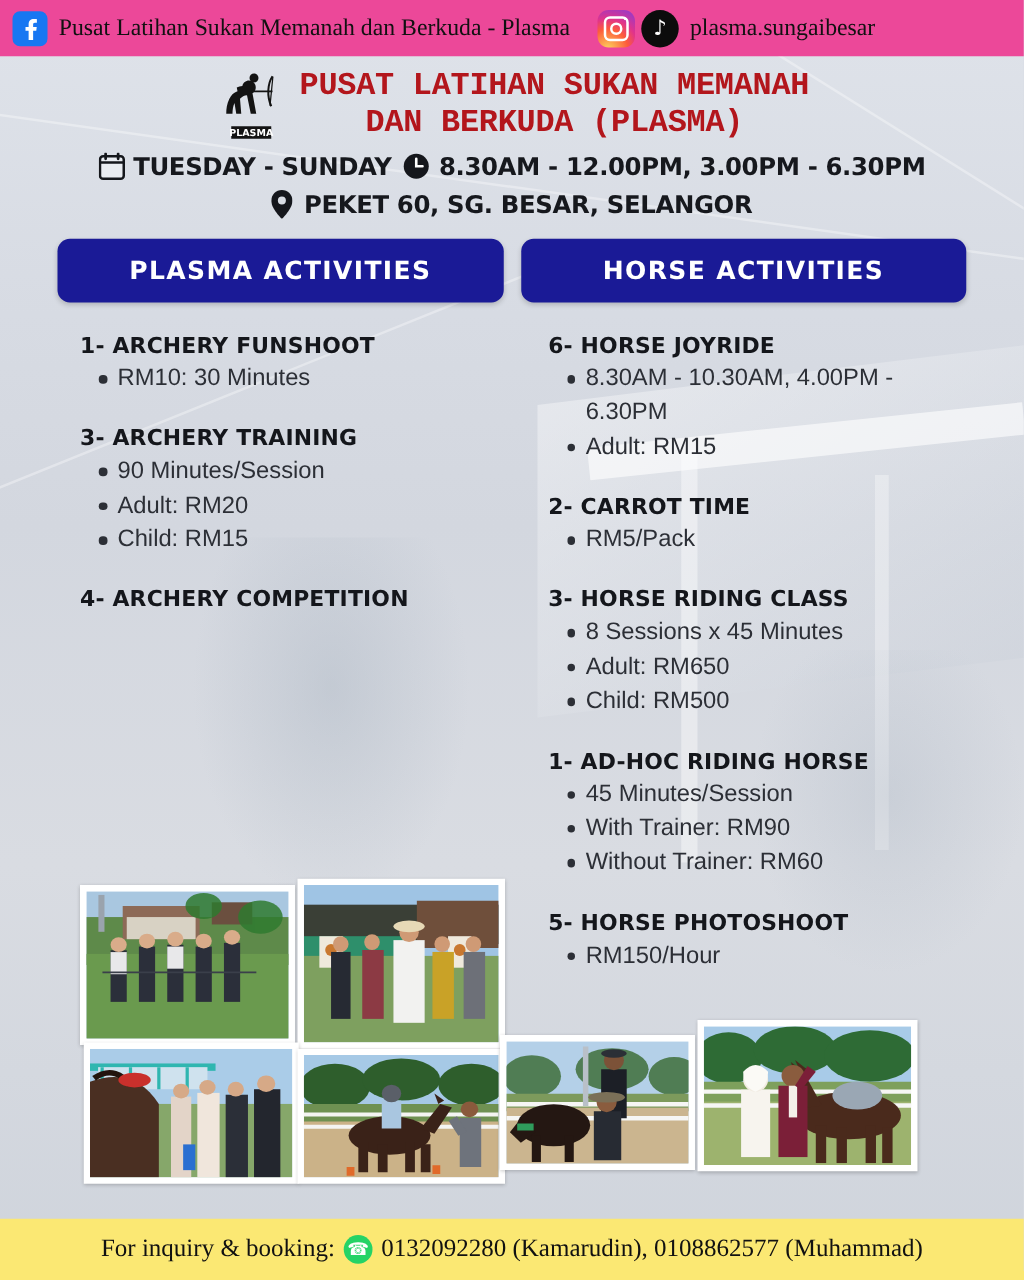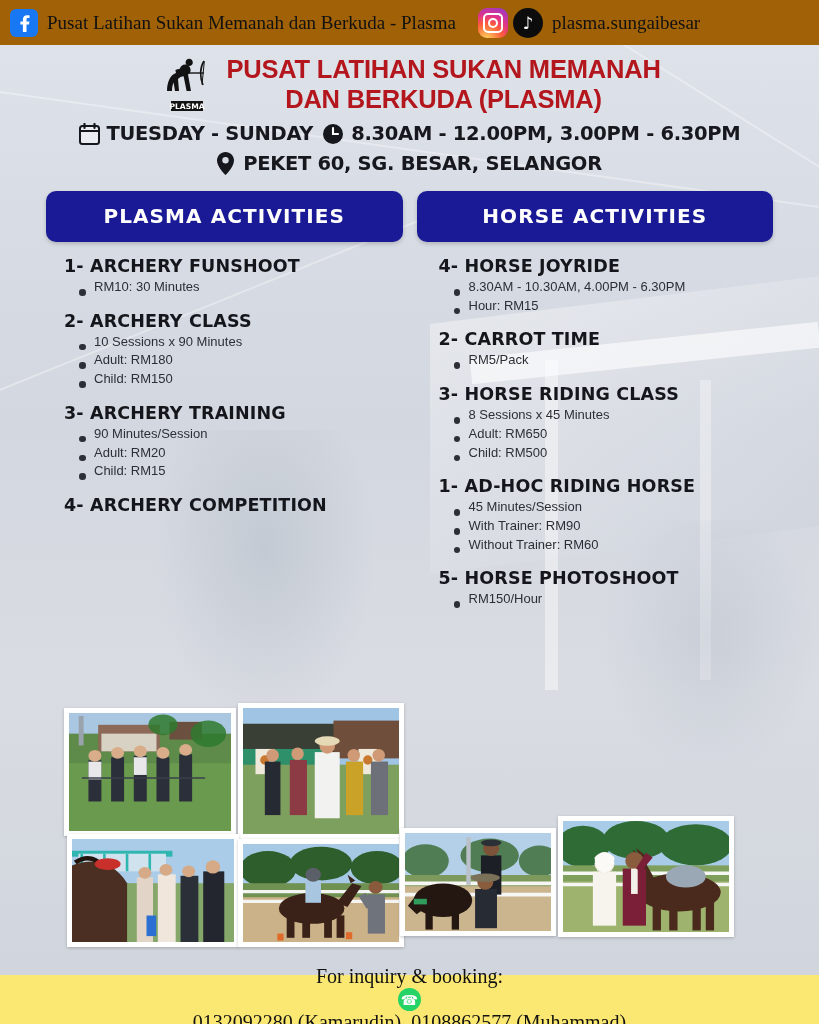--- a/index.html
+++ b/index.html
@@ -27,21 +27,21 @@
   .bg-wash .tree{position:absolute;left:150px;top:430px;width:230px;height:300px;
     background:radial-gradient(ellipse at 50% 40%,rgba(160,172,186,.34),rgba(216,220,228,0) 68%);}
   .bg-wash .tree2{position:absolute;left:600px;top:520px;width:220px;height:260px;
     background:radial-gradient(ellipse at 50% 45%,rgba(165,176,190,.28),rgba(216,220,228,0) 70%);}
   .bg-wash .diag{position:absolute;background:rgba(255,255,255,.35);}
   .bg-wash .d1{left:-60px;top:150px;width:960px;height:2px;transform:rotate(8deg);}
   .bg-wash .d2{left:300px;top:60px;width:700px;height:2px;transform:rotate(32deg);}
   .bg-wash .d3{left:-40px;top:300px;width:520px;height:2px;transform:rotate(-22deg);}
 
   
-  .social-bar{position:relative;z-index:3;height:45px;background:#a16207;
+  .social-bar{position:relative;z-index:3;height:45px;background:#ec4899;
     display:flex;align-items:center;padding:0 10px;box-sizing:border-box;}
   .social-bar .label{font-family:"Liberation Serif", serif;font-size:19px;color:#111;
     white-space:nowrap;}
   .fb-icon{width:28px;height:28px;border-radius:6px;background:#1877f2;
     display:inline-flex;align-items:center;justify-content:center;margin-right:9px;flex:0 0 auto;}
   .fb-icon svg{width:16px;height:18px;}
   .ig-icon{width:30px;height:30px;border-radius:9px;flex:0 0 auto;
     background:radial-gradient(circle at 28% 104%,#fdd35c 0%,#fd5c3b 42%,#e0338c 64%,#9a39c7 92%);
     display:inline-flex;align-items:center;justify-content:center;margin-left:22px;}
   .ig-icon .ring{width:16px;height:16px;border:2.4px solid #fff;border-radius:5px;position:relative;}
@@ -51,63 +51,63 @@
     background:#fff;border-radius:50%;}
   .tt-icon{width:30px;height:30px;border-radius:50%;background:#0c0c0c;flex:0 0 auto;
     display:inline-flex;align-items:center;justify-content:center;margin-left:5px;margin-right:9px;
     color:#fff;font-size:17px;font-weight:bold;font-family:"DejaVu Sans",sans-serif;}
 
   
   .header{position:relative;z-index:3;padding-top:8px;}
   .title-row{display:flex;align-items:center;justify-content:center;gap:10px;}
   .logo{width:58px;height:62px;flex:0 0 auto;position:relative;}
   .logo svg{width:58px;height:62px;}
-  .main-title{font-family:Liberation Sans, sans-serif;font-weight:bold;color:#b3161c;
+  .main-title{font-family:Liberation Mono, monospace;font-weight:bold;color:#b3161c;
     font-size:25.5px;line-height:1.18;text-align:center;letter-spacing:-0.2px;}
   .info-line{display:flex;align-items:center;justify-content:center;gap:9px;
     font-family:"DejaVu Sans", sans-serif;font-weight:600;color:#16181d;font-size:19.5px;
     letter-spacing:-0.3px;margin-top:7px;}
-  .info-line .seg{display:flex;align-items:flex-end;gap:7px;}
+  .info-line .seg{display:flex;align-items:flex-start;gap:7px;}
   .ico{flex:0 0 auto;display:inline-flex;align-items:center;}
   .ico svg{display:block;}
 
   
   .columns{position:relative;z-index:3;display:flex;margin-top:16px;padding:0 46px;
     box-sizing:border-box;gap:14px;}
   .col{flex:1 1 0;min-width:0;}
   .col-head{background:#1a1a96;border-radius:10px;color:#fff;text-align:center;
     font-family:"DejaVu Sans", sans-serif;font-weight:bold;font-size:20px;letter-spacing:1.1px;
     padding:13px 4px 14px;box-shadow:0 2px 4px rgba(0,0,0,.18);}
-  .act{margin-top:14px;}
+  .act{margin-top:25px;}
   .act h3{margin:0;font-family:"DejaVu Sans", sans-serif;font-weight:bold;color:#14161b;
     font-size:17.5px;letter-spacing:0.15px;padding-left:18px;}
   .act ul{margin:2px 0 0;padding-left:48px;list-style:none;}
   .act li{position:relative;font-family:"Liberation Sans", sans-serif;color:#2c2f36;
-    font-size:13px;line-height:1.44;}
+    font-size:19px;line-height:1.44;}
   .act li::before{content:"";position:absolute;left:-15px;top:11px;width:6.5px;height:6.5px;
     border-radius:50%;background:#2c2f36;}
   .col-right .act h3{padding-left:22px;}
   .col-right .act ul{padding-left:52px;}
 
   
   .collage{position:absolute;z-index:4;left:64px;top:703px;width:690px;height:245px;}
   .ph{position:absolute;background:#fff;padding:5px;box-sizing:border-box;
     box-shadow:0 1px 3px rgba(0,0,0,.22);}
   .ph .inner{width:100%;height:100%;overflow:hidden;position:relative;}
   .ph svg{display:block;width:100%;height:100%;}
   .p1{left:0;top:5px;width:172px;height:128px;}
   .p2{left:174px;top:0;width:166px;height:136px;}
   .p3{left:3px;top:131px;width:172px;height:113px;}
   .p4{left:174px;top:136px;width:166px;height:108px;}
   .p5{left:336px;top:125px;width:156px;height:108px;}
   .p6{left:494px;top:113px;width:176px;height:121px;}
 
   
   .footer{position:absolute;z-index:5;left:0;right:0;bottom:0;height:49px;background:#fbe873;
-    display:flex;align-items:center;justify-content:center;flex-direction:column;}
+    display:flex;align-items:center;justify-content:center;}
   .footer .txt{font-family:"Liberation Serif", serif;font-size:20px;color:#111;white-space:nowrap;}
   .wa-icon{width:23px;height:23px;border-radius:50%;background:#25d366;flex:0 0 auto;
     display:inline-flex;align-items:center;justify-content:center;margin:0 7px;
     color:#fff;font-size:14px;font-family:"DejaVu Sans",sans-serif;}
 </style>
 </head>
 <body>
 
 <div class="bg-wash">
   <div class="sky"></div>
@@ -193,48 +193,40 @@
   <div class="col col-left">
     <div class="col-head">PLASMA ACTIVITIES</div>
     <div id="archery-list">
         <div class="act">
           <h3>1- ARCHERY FUNSHOOT</h3>
           <ul>
             <li>RM10: 30 Minutes</li>
           </ul>
         </div>
         <div class="act">
-          <h3>2- ARCHERY CLASS</h3>
-          <ul>
-            <li>10 Sessions x 90 Minutes</li>
-            <li>Adult: RM180</li>
-            <li>Child: RM150</li>
-          </ul>
-        </div>
-        <div class="act">
           <h3>3- ARCHERY TRAINING</h3>
           <ul>
             <li>90 Minutes/Session</li>
             <li>Adult: RM20</li>
             <li>Child: RM15</li>
           </ul>
         </div>
         <div class="act">
           <h3>4- ARCHERY COMPETITION</h3>
         </div>
       </div>
   </div>
   <div class="col col-right">
     <div class="col-head">HORSE ACTIVITIES</div>
     <div id="horse-list">
         <div class="act">
-          <h3>4- HORSE JOYRIDE</h3>
+          <h3>6- HORSE JOYRIDE</h3>
           <ul>
             <li>8.30AM - 10.30AM, 4.00PM - 6.30PM</li>
-            <li>Hour: RM15</li>
+            <li>Adult: RM15</li>
           </ul>
         </div>
         <div class="act">
           <h3>2- CARROT TIME</h3>
           <ul>
             <li>RM5/Pack</li>
           </ul>
         </div>
         <div class="act">
           <h3>3- HORSE RIDING CLASS</h3>

